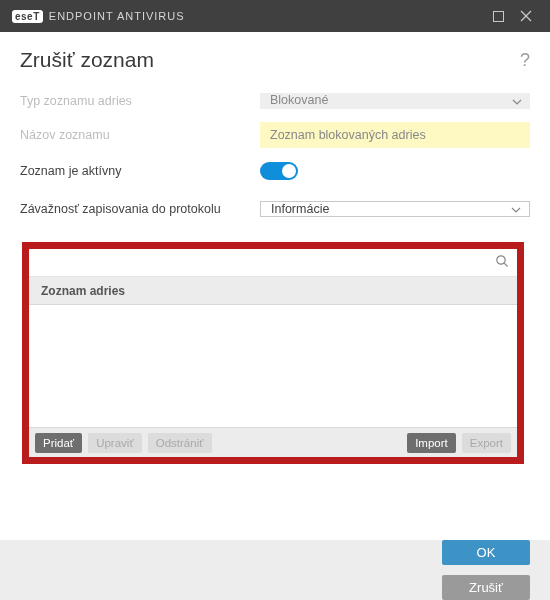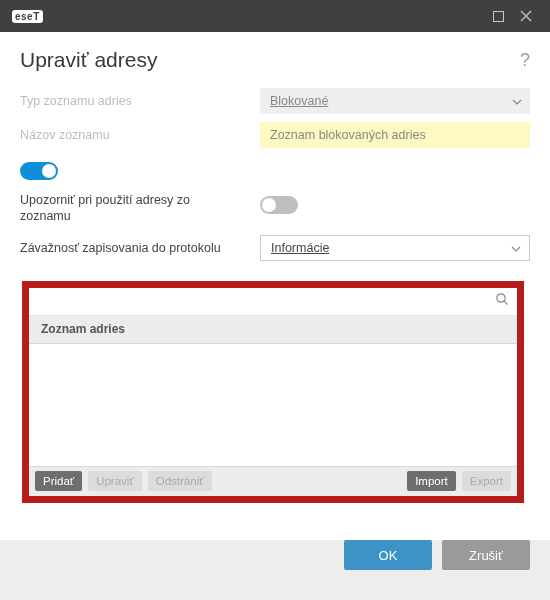--- a/index.html
+++ b/index.html
@@ -12,72 +12,73 @@
   .tbtn { width: 28px; height: 28px; display: flex; align-items: center; justify-content: center; color: #c7c7c7; cursor: pointer; }
   .content { padding: 16px 20px 0 20px; }
   .heading-row { display: flex; align-items: center; justify-content: space-between; margin-bottom: 14px; }
   .heading { font-size: 21px; font-weight: 400; color: #3a3a3a; }
   .help { font-size: 18px; color: #9a9a9a; cursor: pointer; }
   .form-row { display: flex; align-items: center; min-height: 30px; margin-bottom: 4px; }
   .form-label { width: 240px; font-size: 12.5px; color: #444; }
   .form-label.disabled { color: #bdbdbd; }
   .form-control { flex: 1; }
   .txtfield { width: 100%; height: 26px; background: #fef9c3; border: none; padding: 0 10px; font-size: 12.5px; color: #888; }
-  .dropdown { position: relative; width: 100%; height: 26px; background: #eeeeee; display: flex; align-items: center; padding: 0 26px 0 10px; font-size: 12.5px; color: #888; text-decoration: underline; }
+  .dropdown { position: relative; width: 100%; height: 16px; background: #eeeeee; display: flex; align-items: flex-start; padding: 0 26px 0 10px; font-size: 12.5px; color: #888; }
   .dropdown.active { background: #fff; border: 1px solid #c9c9c9; color: #444; cursor: pointer; }
   .dropdown .chev { position: absolute; right: 8px; top: 50%; transform: translateY(-50%); color: #888; }
   .toggle { width: 38px; height: 18px; border-radius: 10px; position: relative; cursor: pointer; }
   .toggle .knob { position: absolute; top: 2px; width: 14px; height: 14px; border-radius: 50%; background: #fff; }
   .toggle.on { background: #0f8fd9; }
   .toggle.on .knob { right: 2px; }
   .toggle.off { background: #bfbfbf; }
   .toggle.off .knob { left: 2px; }
   .listbox { margin: 18px 6px 0 2px; border: 7px solid #b91c1c; }
   .lb-search { height: 28px; display: flex; align-items: center; border-bottom: 1px solid #e4e4e4; padding: 0 8px; }
   .lb-search input { flex: 1; border: none; outline: none; font-size: 12px; height: 100%; }
   .lb-search .sicon { color: #888; }
   .lb-header { height: 28px; background: #ececec; display: flex; align-items: center; padding: 0 12px; font-size: 12px; font-weight: 600; color: #555; border-bottom: 1px solid #d8d8d8; }
   .lb-body { height: 122px; background: #fff; }
   .lb-toolbar { height: 30px; background: #ececec; display: flex; align-items: center; padding: 0 6px; gap: 6px; border-top: 1px solid #d8d8d8; }
   .tbarbtn { height: 20px; padding: 0 8px; font-size: 11.5px; border-radius: 2px; display: flex; align-items: center; cursor: pointer; }
   .tbarbtn.enabled { background: #6e6e6e; color: #fff; }
   .tbarbtn.disabled { background: #dcdcdc; color: #a9a9a9; cursor: default; }
   .tbspacer { flex: 1; }
-  .footer { position: absolute; bottom: 0; left: 0; right: 0; height: 60px; background: #ededed; display: flex; align-items: flex-start; justify-content: flex-end; padding: 0 20px; gap: 10px; }
+  .footer { position: absolute; bottom: 0; left: 0; right: 0; height: 60px; background: #ededed; display: flex; align-items: flex-end; justify-content: flex-end; padding: 0 20px; gap: 10px; flex-direction: column; }
   .fbtn { min-width: 88px; height: 30px; border-radius: 2px; display: flex; align-items: center; justify-content: center; font-size: 13px; cursor: pointer; }
   .fbtn.primary { background: #3e93c6; color: #fff; }
   .fbtn.secondary { background: #9a9a9a; color: #fff; }
   .wrap { position: relative; width: 550px; height: 600px; }
 </style>
 </head>
 <body>
 
 <div class="wrap">
 
   <div class="titlebar">
     <div class="logo">
       <span class="logo-badge">eseT</span>
+      <span class="logo-text">ENDPOINT ANTIVIRUS</span>
     </div>
     <div class="tbspace"></div>
     <div class="tbtn">
       <svg width="11" height="11" viewBox="0 0 11 11">
           <rect x="0.5" y="0.5" width="10" height="10" fill="none" stroke="currentColor" stroke-width="1"></rect>
         </svg>
     </div>
     <div class="tbtn">
       <svg width="12" height="12" viewBox="0 0 12 12">
           <line x1="1" y1="1" x2="11" y2="11" stroke="currentColor" stroke-width="1.2"></line>
           <line x1="11" y1="1" x2="1" y2="11" stroke="currentColor" stroke-width="1.2"></line>
         </svg>
     </div>
   </div>
 
   <div class="content">
     <div class="heading-row">
-      <div class="heading">Upraviť adresy</div>
+      <div class="heading">Zrušiť zoznam</div>
       <div class="help">?</div>
     </div>
 
     <div class="form-row">
       <div class="form-label disabled">Typ zoznamu adries</div>
       <div class="form-control">
         <div class="dropdown">
           <span>Blokované</span>
           <span class="chev"><svg width="10" height="6" viewBox="0 0 10 6">
                 <path d="M1 1 L5 5 L9 1" fill="none" stroke="currentColor" stroke-width="1.2"></path>
@@ -88,35 +89,28 @@
 
     <div class="form-row">
       <div class="form-label disabled">Názov zoznamu</div>
       <div class="form-control">
         <input class="txtfield" readonly="" value="Zoznam blokovaných adries" style="">
       </div>
     </div>
 
 
     <div class="form-row" style="margin-top:6px;">
+      <div class="form-label">Zoznam je aktívny</div>
       <div class="form-control">
         <div class="toggle on">
             <div class="knob"></div>
           </div>
       </div>
     </div>
 
-    <div class="form-row" style="align-items:flex-start; margin-top:6px;">
-      <div class="form-label" style="line-height:1.3; padding-right:18px;">Upozorniť pri použití adresy zo zoznamu</div>
-      <div class="form-control" style="padding-top:4px;">
-        <div class="toggle off">
-            <div class="knob"></div>
-          </div>
-      </div>
-    </div>
 
     <div class="form-row" style="margin-top:8px;">
       <div class="form-label">Závažnosť zapisovania do protokolu</div>
       <div class="form-control">
         <div class="dropdown active">
           <span>Informácie</span>
           <span class="chev"><svg width="10" height="6" viewBox="0 0 10 6">
                 <path d="M1 1 L5 5 L9 1" fill="none" stroke="currentColor" stroke-width="1.2"></path>
               </svg></span>
         </div>

